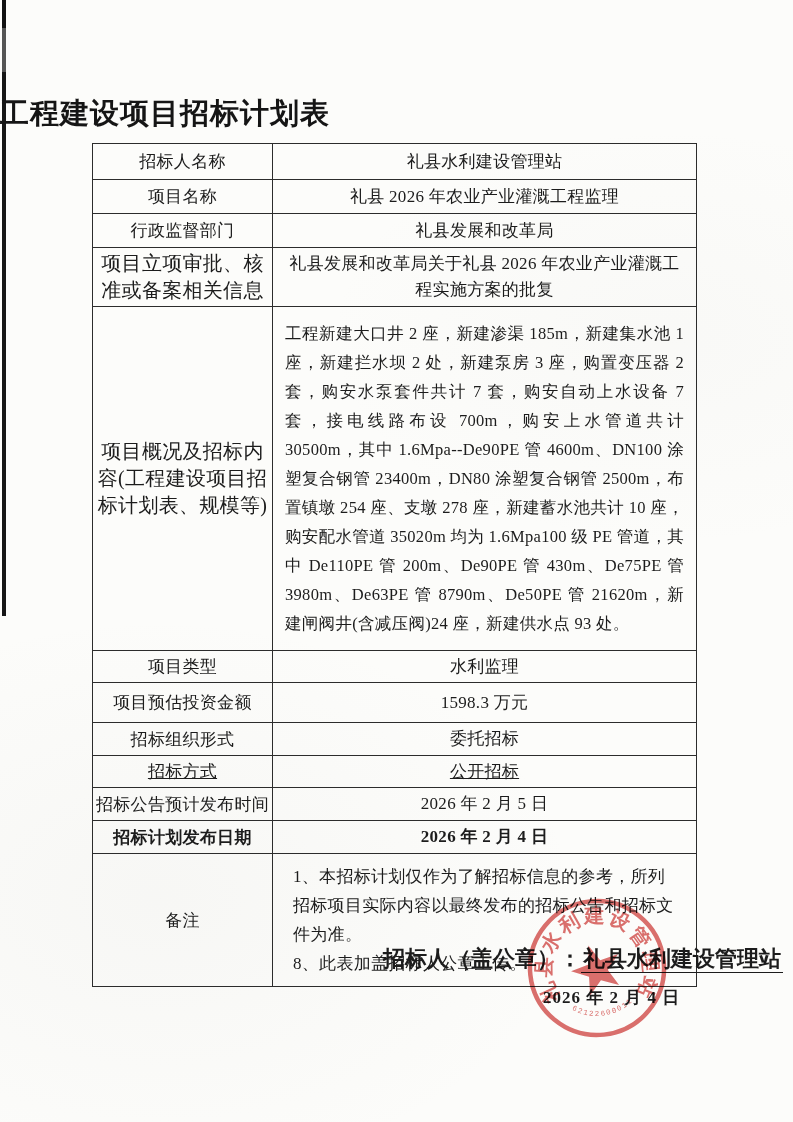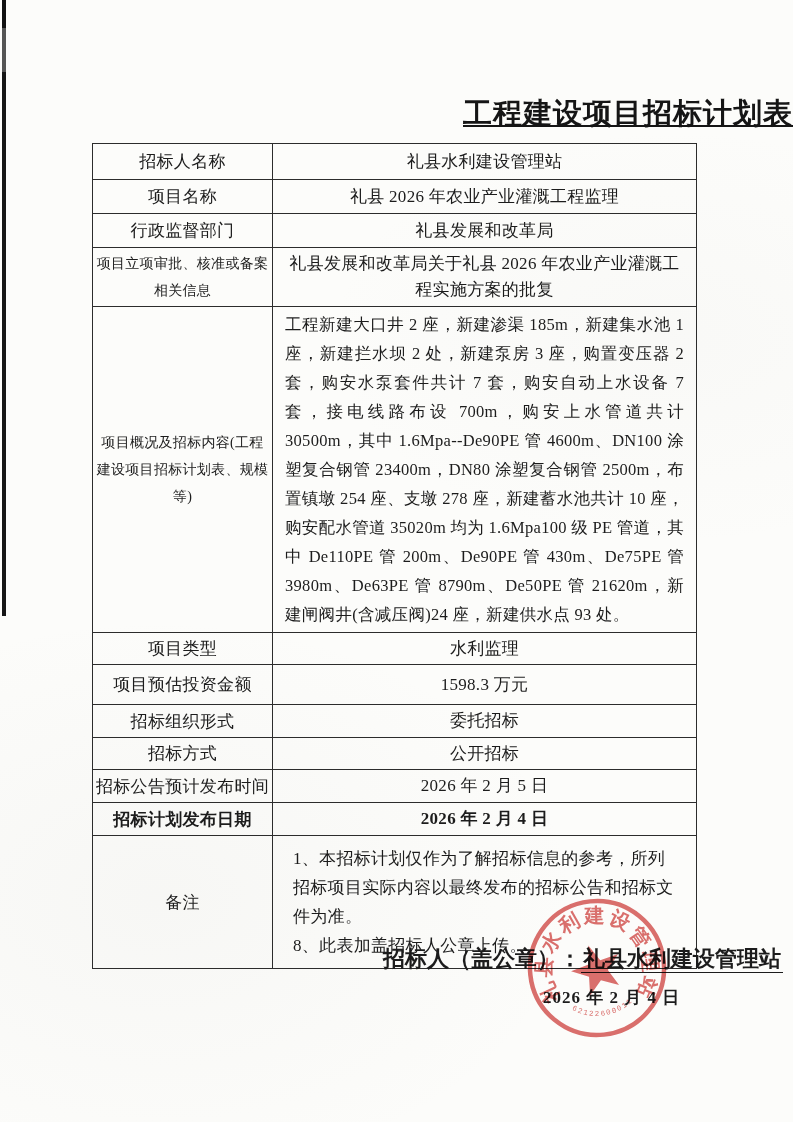--- a/index.html
+++ b/index.html
@@ -9,31 +9,31 @@
           background:#fcfcfa;
           background-image:
             radial-gradient(ellipse 600px 400px at 20% 80%, rgba(180,180,175,.07), transparent 70%),
             radial-gradient(ellipse 500px 300px at 85% 30%, rgba(190,190,185,.05), transparent 70%);
   }
   
   .scan-line { position:absolute; left:2px; top:0; width:4px; height:616px;
                background:linear-gradient(#111 0 28px, #555 28px 72px, #161616 72px 100%); }
 
   .doc-title { position:absolute; top:94px; left:0; width:100%;
-               text-align:right; font-size:29px; font-weight:bold;
-               letter-spacing:1px; color:#151515;text-decoration:underline; }
+               text-align:left; font-size:29px; font-weight:bold;
+               letter-spacing:1px; color:#151515; }
 
   table.form { position:absolute; left:92px; top:143px; width:604px;
                border-collapse:collapse; table-layout:fixed; }
   table.form td { border:1.6px solid #2c2c2c; vertical-align:middle;
                   font-size:17px; letter-spacing:.3px;margin-left:18px; }
   td.lbl { width:180px; text-align:center; padding:2px 3px; line-height:27px; }
   td.val { width:424px; text-align:center; padding:2px 10px; line-height:26px; }
-  tr.r4 td.lbl, tr.r5 td.lbl { font-size:14px; }
-  td.val.long { text-align:justify; line-height:29px; padding:3px 12px; font-size:16.5px; }
+  tr.r4 td.lbl, tr.r5 td.lbl { font-size:20px; }
+  td.val.long { text-align:justify; line-height:29px; padding:12px 12px; font-size:16.5px; }
   td.val.remark { text-align:left; line-height:29px; padding:8px 20px; }
   .remark-line { text-align:left; }
 
   .footer-sign { position:absolute; left:383px; top:944px; font-size:22px;
                  font-weight:700; white-space:nowrap;text-align:right; }
   .signer-name { border-bottom:1.6px solid #1c1c1c; padding:0 2px 1px 2px; }
   .footer-date { position:absolute; left:543px; top:986px; font-size:17px;
                  font-weight:600; letter-spacing:1px; white-space:nowrap; }
 
   .seal { position:absolute; left:525px; top:896px; width:144px; height:144px;
@@ -76,21 +76,21 @@
       <td class="val">水利监理</td>
     </tr>
     <tr style="height:40px;">
       <td class="lbl">项目预估投资金额</td>
       <td class="val">1598.3 万元</td>
     </tr>
     <tr style="height:33px;">
       <td class="lbl">招标组织形式</td>
       <td class="val">委托招标</td>
     </tr>
-    <tr style="height:31px;">
+    <tr style="height:31px;text-decoration:underline;">
       <td class="lbl">招标方式</td>
       <td class="val">公开招标</td>
     </tr>
     <tr style="height:33px;">
       <td class="lbl">招标公告预计发布时间</td>
       <td class="val">2026 年 2 月 5 日</td>
     </tr>
     <tr style="height:33px;font-weight:bold;">
       <td class="lbl">招标计划发布日期</td>
       <td class="val">2026 年 2 月 4 日</td>

